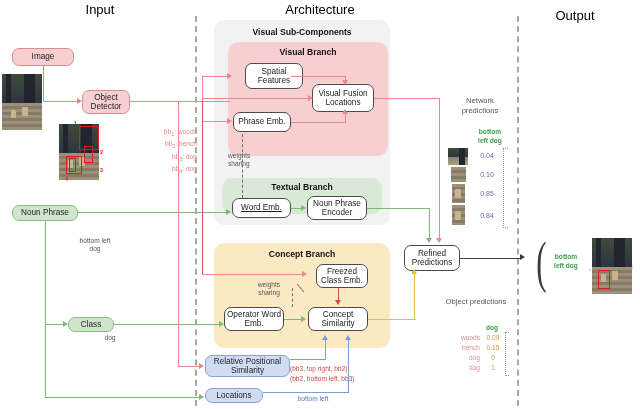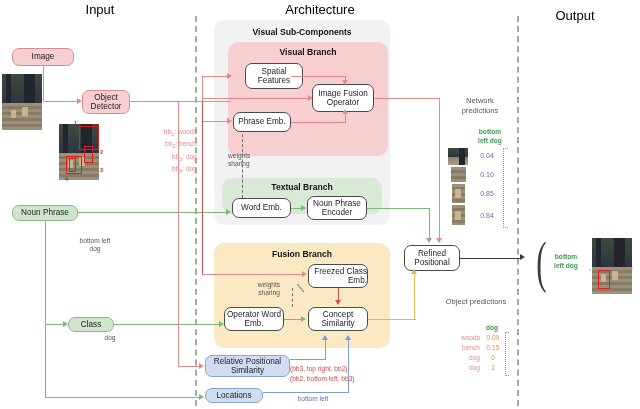--- a/index.html
+++ b/index.html
@@ -145,38 +145,38 @@
 <div class="panel p-gray" style="left:214px;top:20px;width:176px;height:205px;">
   <div class="panel-title" style="top:7px;">Visual Sub-Components</div>
 </div>
 <div class="panel p-pink" style="left:228px;top:42px;width:160px;height:114px;">
   <div class="panel-title" style="top:5px;">Visual Branch</div>
 </div>
 <div class="panel p-green" style="left:222px;top:178px;width:160px;height:36px;">
   <div class="panel-title" style="top:4px;">Textual Branch</div>
 </div>
 <div class="panel p-yellow" style="left:214px;top:243px;width:176px;height:105px;">
-  <div class="panel-title" style="top:6px;">Fusion Branch</div>
+  <div class="panel-title" style="top:6px;">Concept Branch</div>
 </div>
 
 <div class="node n-white" style="left:233px;top:63px;width:58px;height:26px;margin-left:12px;">Spatial Features</div>
 <div class="node n-white" style="left:233px;top:112px;width:58px;height:20px;">Phrase Emb.</div>
-<div class="node n-white" style="left:312px;top:84px;width:62px;height:28px;">Image Fusion Operator</div>
-
-<div class="node n-white" style="left:232px;top:198px;width:59px;height:20px;">Word Emb.</div>
+<div class="node n-white" style="left:312px;top:84px;width:62px;height:28px;">Visual Fusion Locations</div>
+
+<div class="node n-white" style="left:232px;top:198px;width:59px;height:20px;text-decoration:underline;">Word Emb.</div>
 <div class="node n-white" style="left:307px;top:196px;width:60px;height:24px;">Noun Phrase Encoder</div>
 
-<div class="node n-white" style="left:308px;top:264px;width:60px;height:24px;text-align:right;">Freezed Class Emb.</div>
+<div class="node n-white" style="left:316px;top:264px;width:52px;height:24px;">Freezed Class Emb.</div>
 <div class="node n-white" style="left:224px;top:307px;width:60px;height:24px;">Operator Word Emb.</div>
 <div class="node n-white" style="left:308px;top:307px;width:60px;height:24px;">Concept Similarity</div>
 
 <div class="node n-blue" style="left:205px;top:355px;width:85px;height:22px;">Relative Positional Similarity</div>
 <div class="node n-blue" style="left:205px;top:388px;width:58px;height:15px;">Locations</div>
 
-<div class="node n-white" style="left:404px;top:245px;width:56px;height:26px;">Refined Positional</div>
+<div class="node n-white" style="left:404px;top:245px;width:56px;height:26px;">Refined Predictions</div>
 
 <div class="lbl lbl-gray" style="left:228px;top:152px;width:44px;text-align:left;">
   <div>weights sharing</div>
 </div>
 <div class="dashed-ln" style="left:242px;top:134px;height:64px;"></div>
 
 <div class="lbl lbl-gray" style="left:247px;top:281px;width:44px;">
   <div>weights sharing</div>
 </div>
 <div class="dashed-ln" style="left:292px;top:288px;height:19px;"></div>

